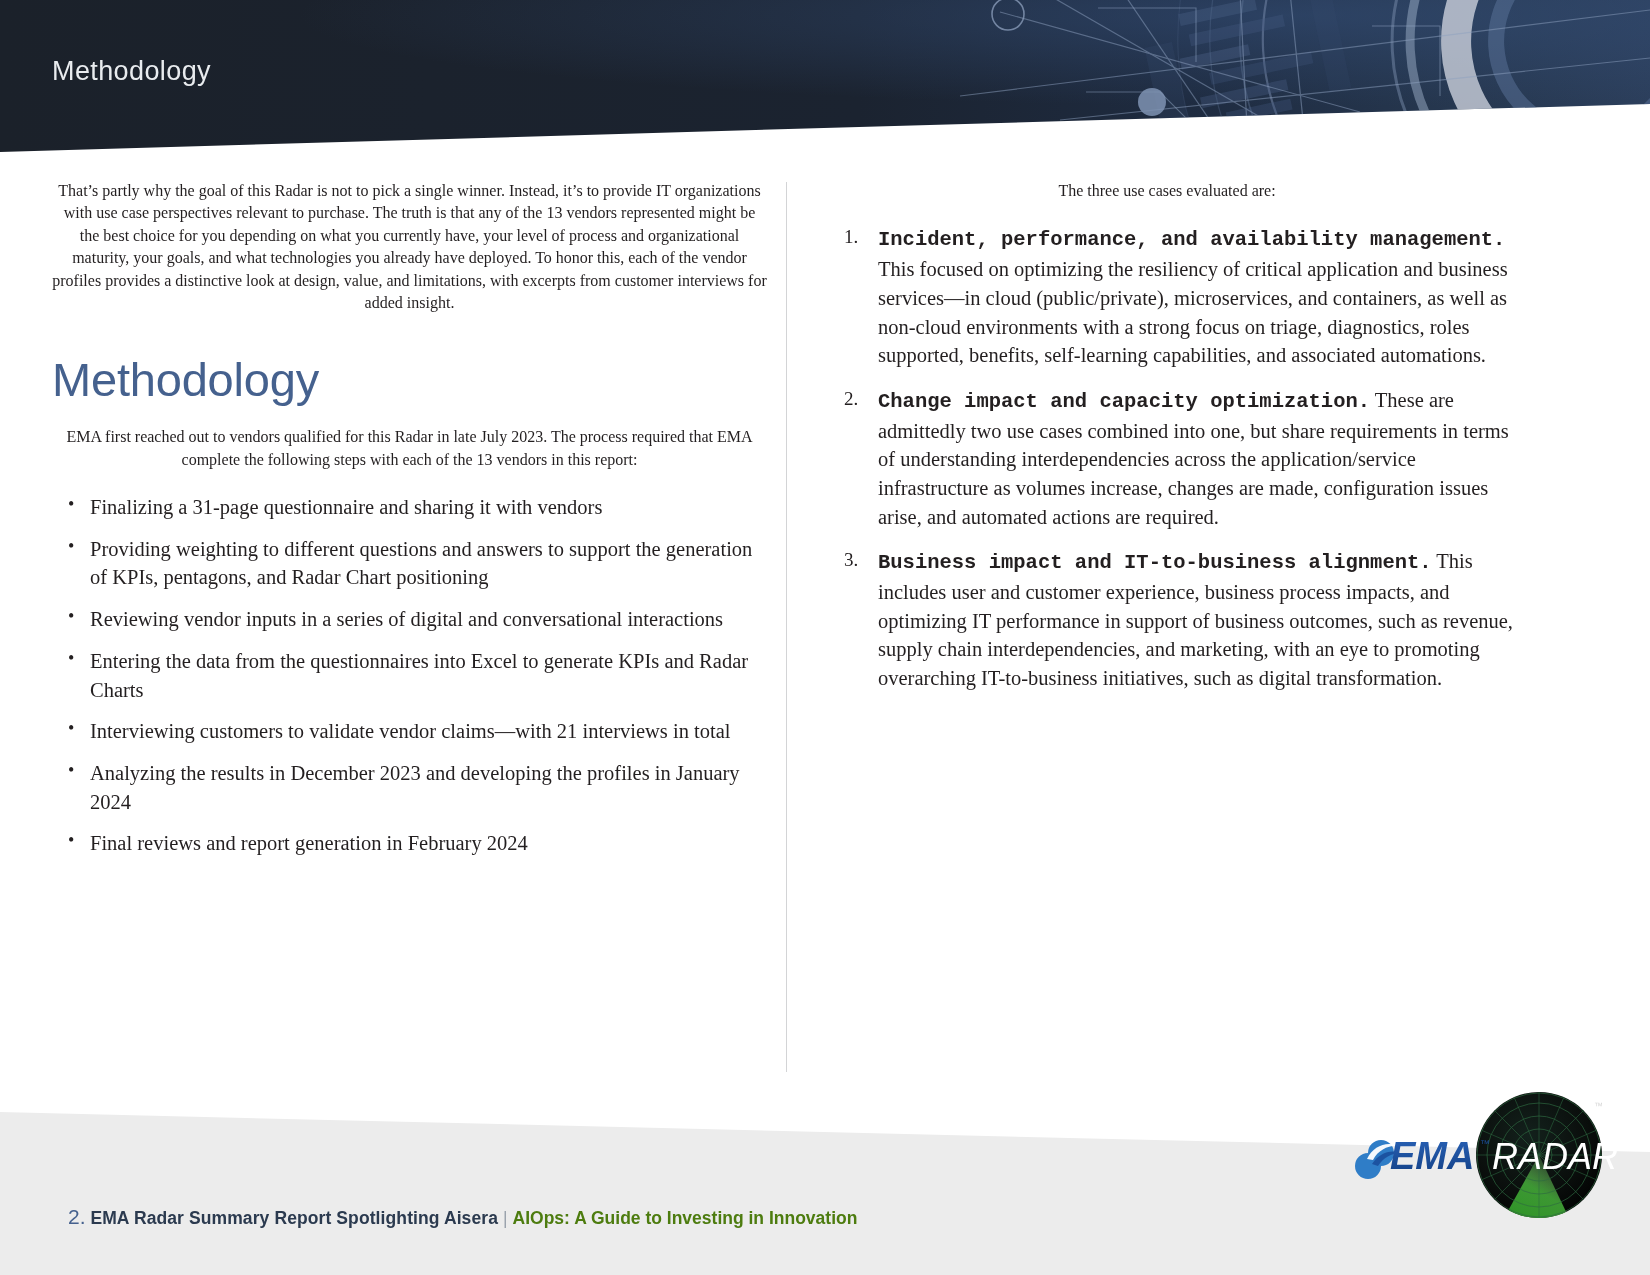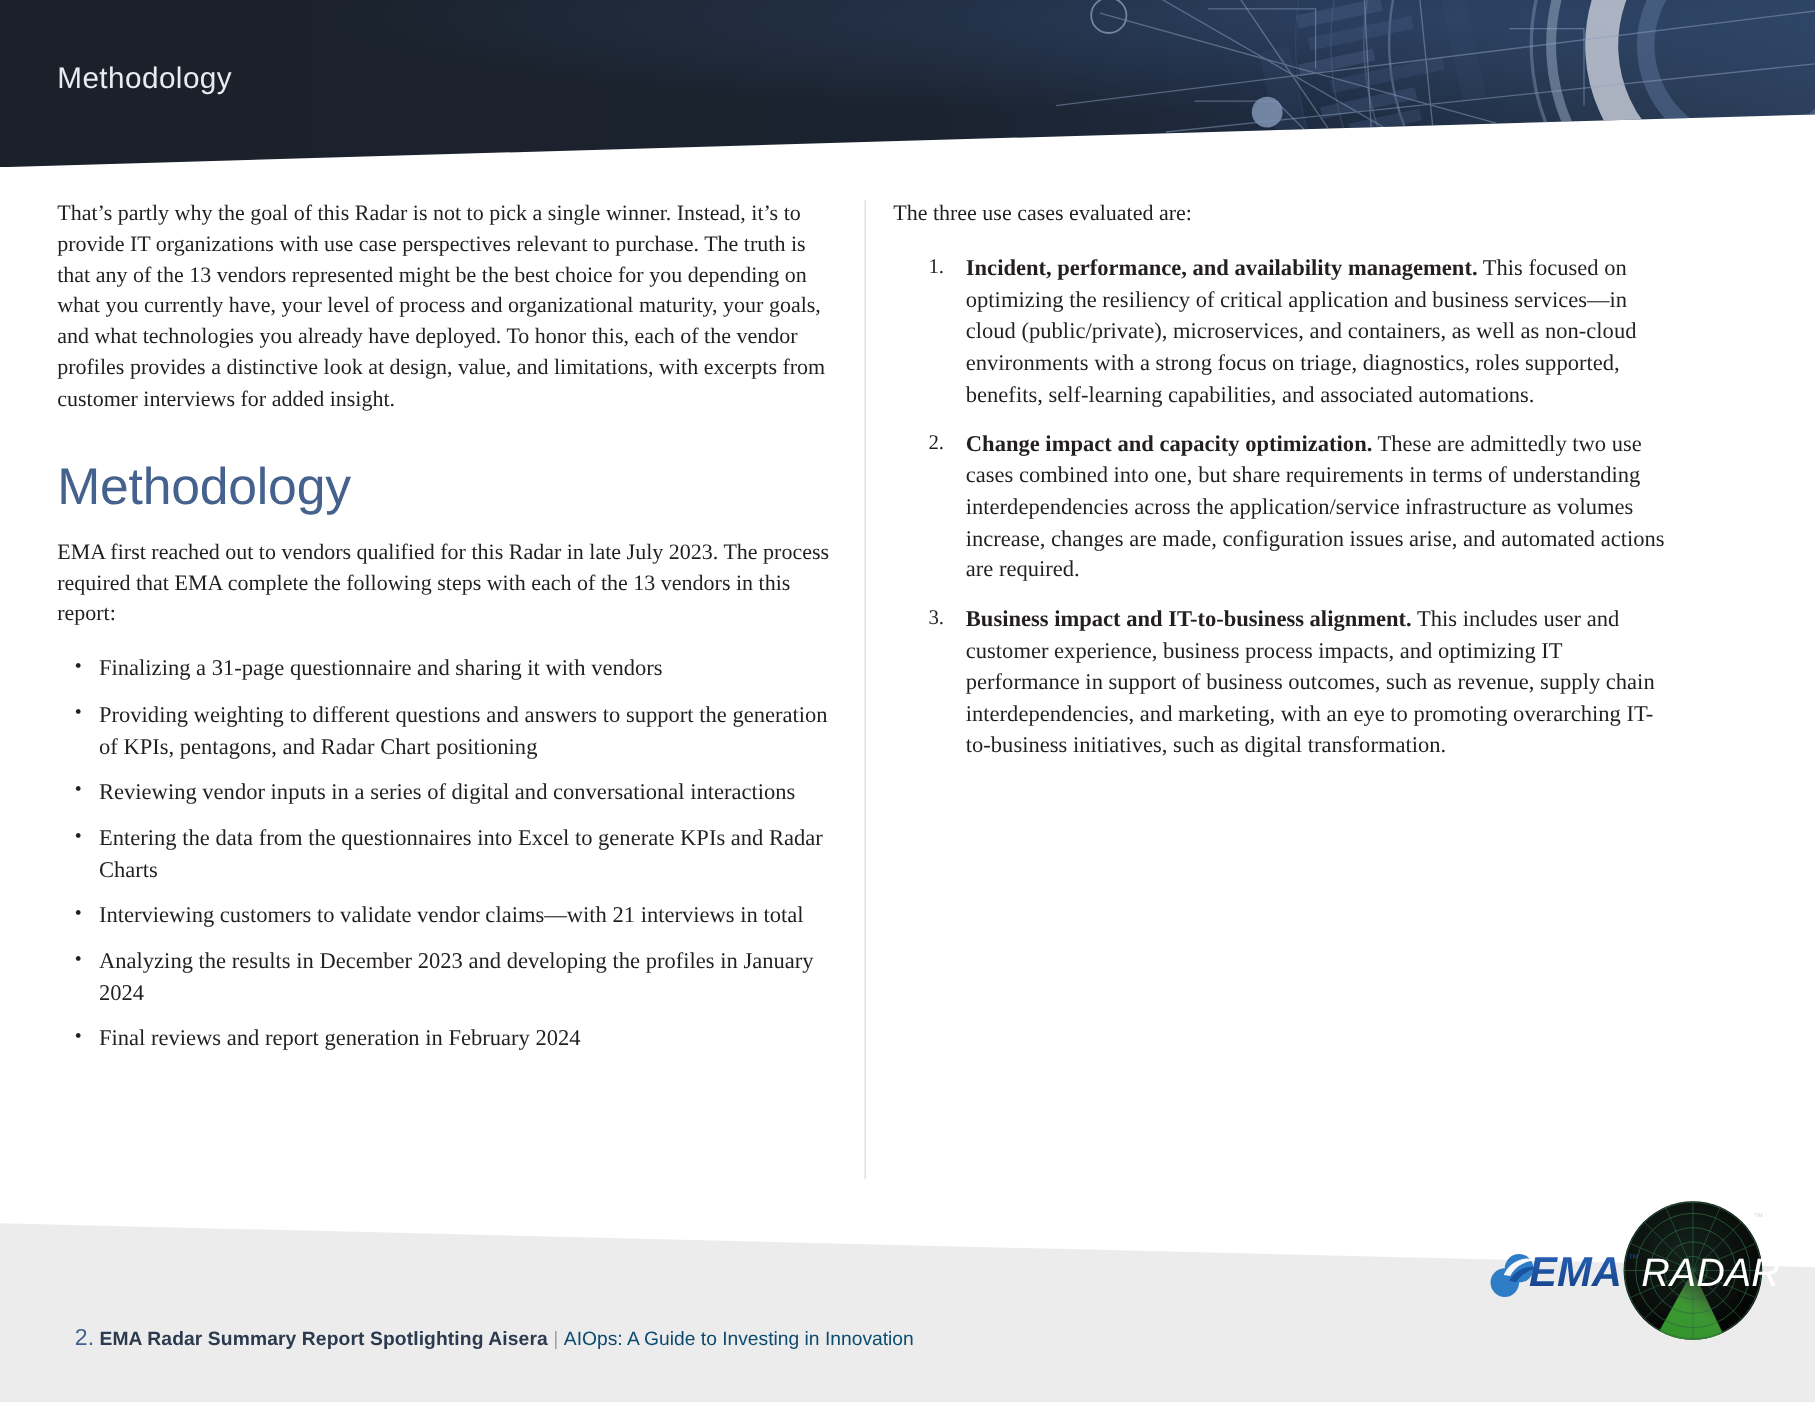--- a/index.html
+++ b/index.html
@@ -61,23 +61,23 @@
     position: absolute;
     left: 786px;
     top: 30px;
     width: 1px;
     height: 890px;
     background: #d3d4d6;
   }
 
   p.body {
     margin: 0 0 0 0;
-    font-size: 20px;
+    font-size: 16px;
     line-height: 1.405;
-    text-align: left;
+    text-align: center;
     color: #231f20;
   }
   p.body + p.body { margin-top: 22px; }
 
   h2.section-heading {
     font-family: "Liberation Sans", "DejaVu Sans", sans-serif;
     font-weight: 300;
     font-size: 47px;
     line-height: 1.05;
     color: #45618e;
@@ -129,20 +129,21 @@
     margin-bottom: 16px;
   }
   ol.numbered li .num {
     position: absolute;
     left: 32px;
     top: 0;
     font-size: 19px;
   }
   ol.numbered li b {
     font-weight: bold;
+    font-family: Liberation Mono, monospace;
   }
   .rc-para { margin-top: 22px; }
 
   
   .footer {
     position: absolute;
     left: 0;
     top: 1060px;
     width: 1650px;
     height: 215px;
@@ -161,21 +162,21 @@
     color: #45618e;
     font-size: 21px;
     font-weight: 400;
   }
   .ftitle {
     color: #2b3a4f;
     font-weight: bold;
     letter-spacing: 0.1px;
   }
   .fsep { color: #9aa2ac; padding: 0 5px; }
-  .fsub { color: #0c4a6e; font-weight: 400; }
+  .fsub { color: #4d7c0f; font-weight: 700; }
 
   .logo-wrap {
     position: absolute;
     left: 1354px;
     top: 1085px;
     width: 270px;
     height: 140px;
   }
 </style>
 </head>

